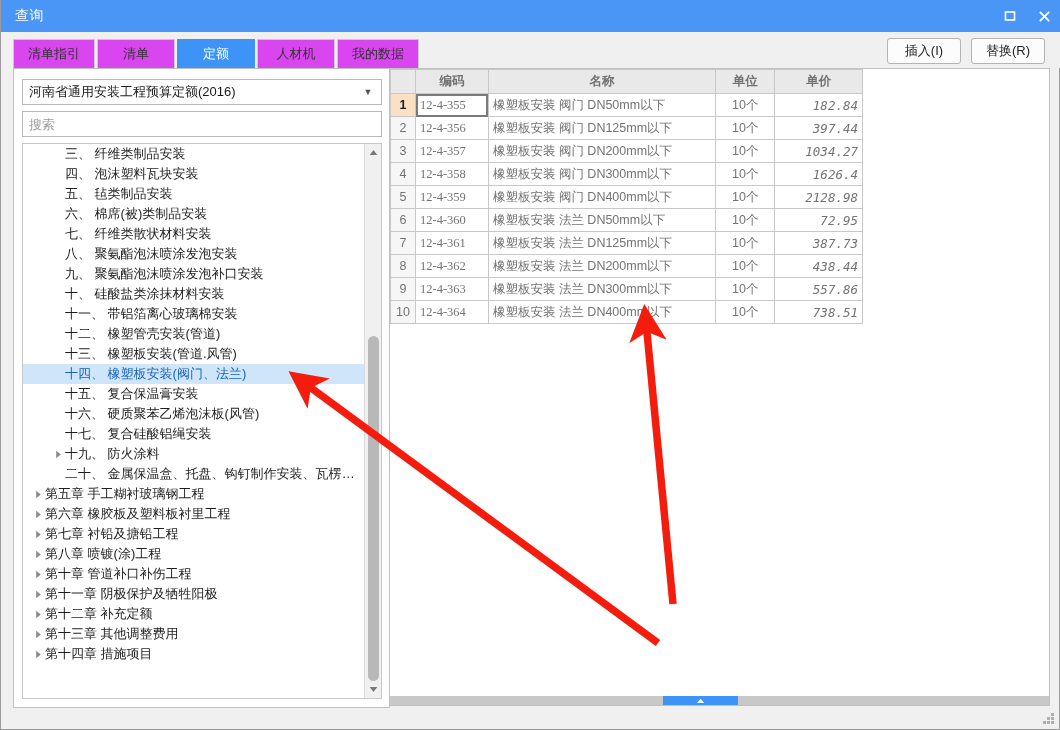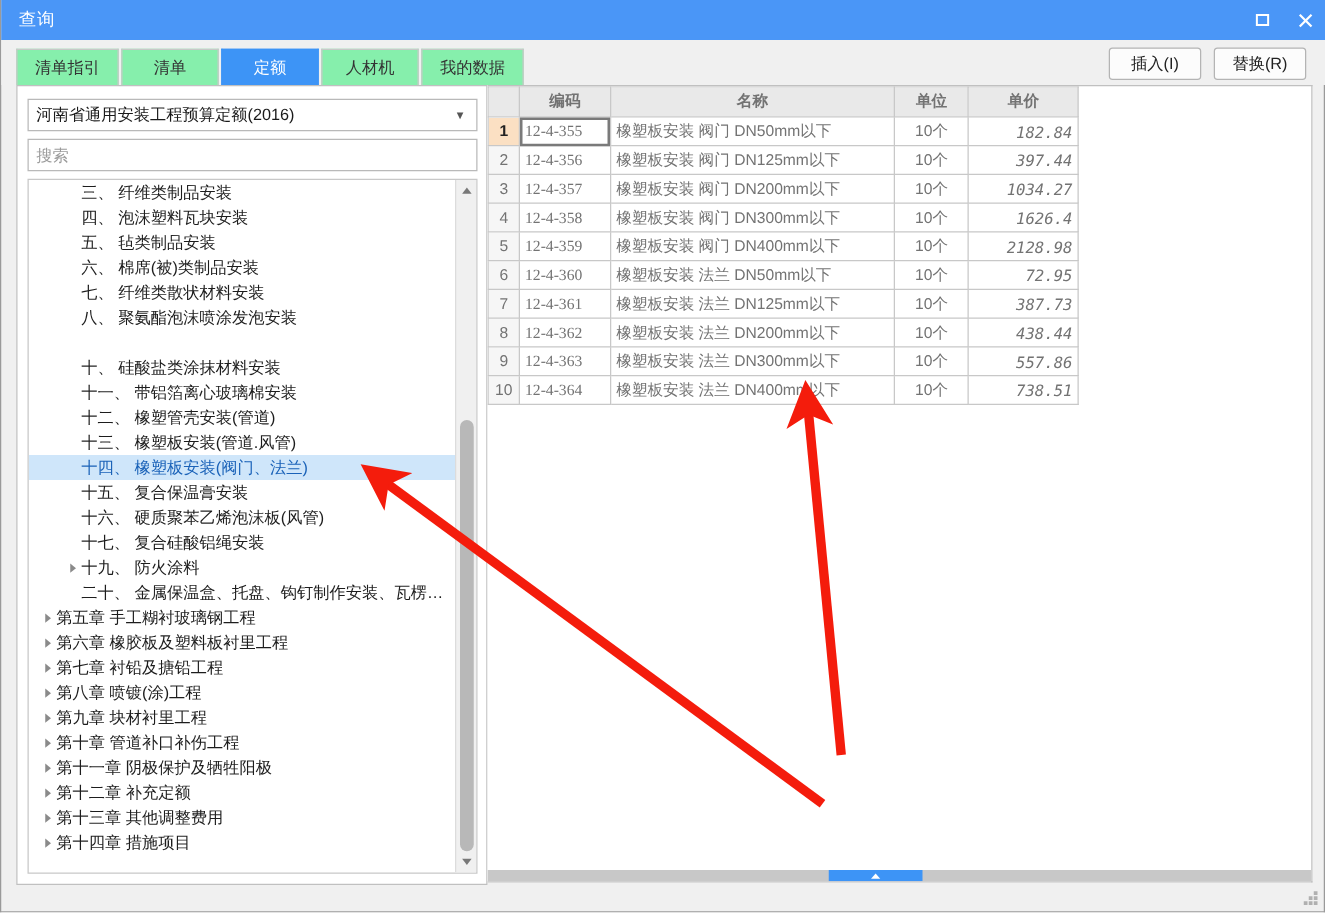--- a/index.html
+++ b/index.html
@@ -44,21 +44,21 @@
     width: 1060px; height: 36px;
     background: #f0f0f0;
     display: flex; align-items: flex-end;
     padding-left: 12px;
   }
   .tab {
     height: 29px; min-width: 78px;
     padding: 0 14px;
     display: flex; align-items: center; justify-content: center;
     font-size: 13px; color: #333333;
-    background: #86efac;
+    background: #d946ef;
     border: 1px solid #c8c8c8;
     border-bottom: none;
     margin-right: 2px;
     cursor: default;
   }
   .tab.active {
     background: #3d94f6; color: #ffffff;
     border-color: #3d94f6;
   }
 
@@ -297,20 +297,21 @@
             <span class="tlabel">七、 纤维类散状材料安装</span>
           </div>
           <div class="trow">
             <span style="display: inline-block; width: 28px; flex: 0 0 auto;"></span>
             <span class="tw"></span>
             <span class="tlabel">八、 聚氨酯泡沫喷涂发泡安装</span>
           </div>
           <div class="trow">
             <span style="display: inline-block; width: 28px; flex: 0 0 auto;"></span>
             <span class="tw"></span>
+            <span class="tlabel">九、 聚氨酯泡沫喷涂发泡补口安装</span>
           </div>
           <div class="trow">
             <span style="display: inline-block; width: 28px; flex: 0 0 auto;"></span>
             <span class="tw"></span>
             <span class="tlabel">十、 硅酸盐类涂抹材料安装</span>
           </div>
           <div class="trow">
             <span style="display: inline-block; width: 28px; flex: 0 0 auto;"></span>
             <span class="tw"></span>
             <span class="tlabel">十一、 带铝箔离心玻璃棉安装</span>
@@ -387,29 +388,20 @@
             <span class="tlabel">第七章 衬铅及搪铅工程</span>
           </div>
           <div class="trow">
             <span style="display: inline-block; width: 8px; flex: 0 0 auto;"></span>
             <span class="tw">
               <svg width="7" height="9" viewBox="0 0 7 9">
                 <path d="M1.2 0.8 L5.8 4.5 L1.2 8.2 Z" fill="#8a8a8a"></path>
               </svg>
             </span>
             <span class="tlabel">第八章 喷镀(涂)工程</span>
-          </div>
-          <div class="trow">
-            <span style="display: inline-block; width: 8px; flex: 0 0 auto;"></span>
-            <span class="tw">
-              <svg width="7" height="9" viewBox="0 0 7 9">
-                <path d="M1.2 0.8 L5.8 4.5 L1.2 8.2 Z" fill="#8a8a8a"></path>
-              </svg>
-            </span>
-            <span class="tlabel">第九章 块材衬里工程</span>
           </div>
           <div class="trow">
             <span style="display: inline-block; width: 8px; flex: 0 0 auto;"></span>
             <span class="tw">
               <svg width="7" height="9" viewBox="0 0 7 9">
                 <path d="M1.2 0.8 L5.8 4.5 L1.2 8.2 Z" fill="#8a8a8a"></path>
               </svg>
             </span>
             <span class="tlabel">第十章 管道补口补伤工程</span>
           </div>

